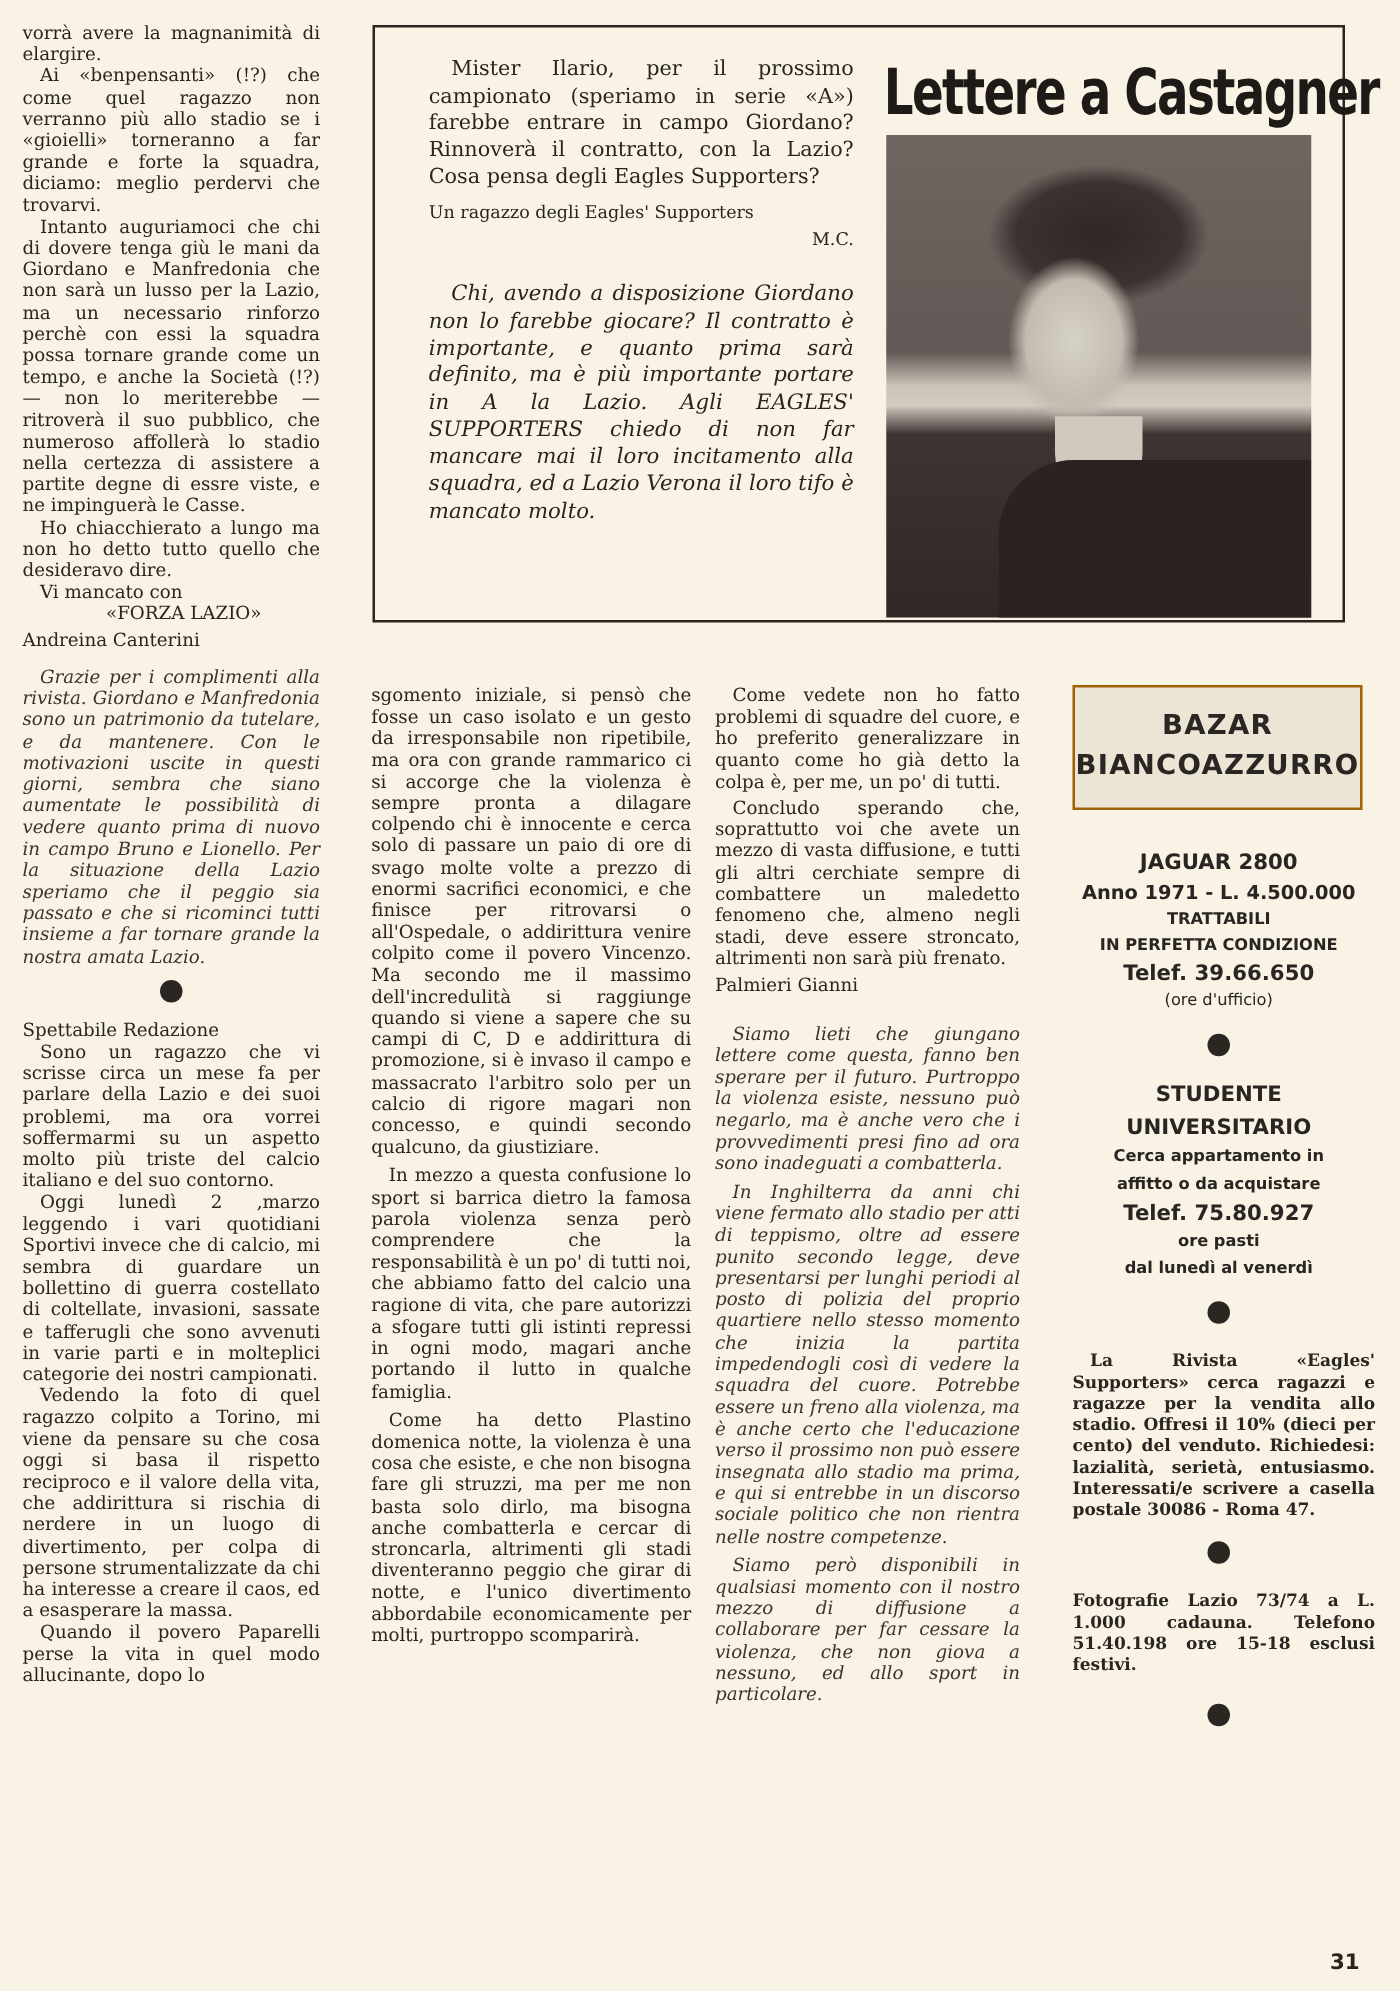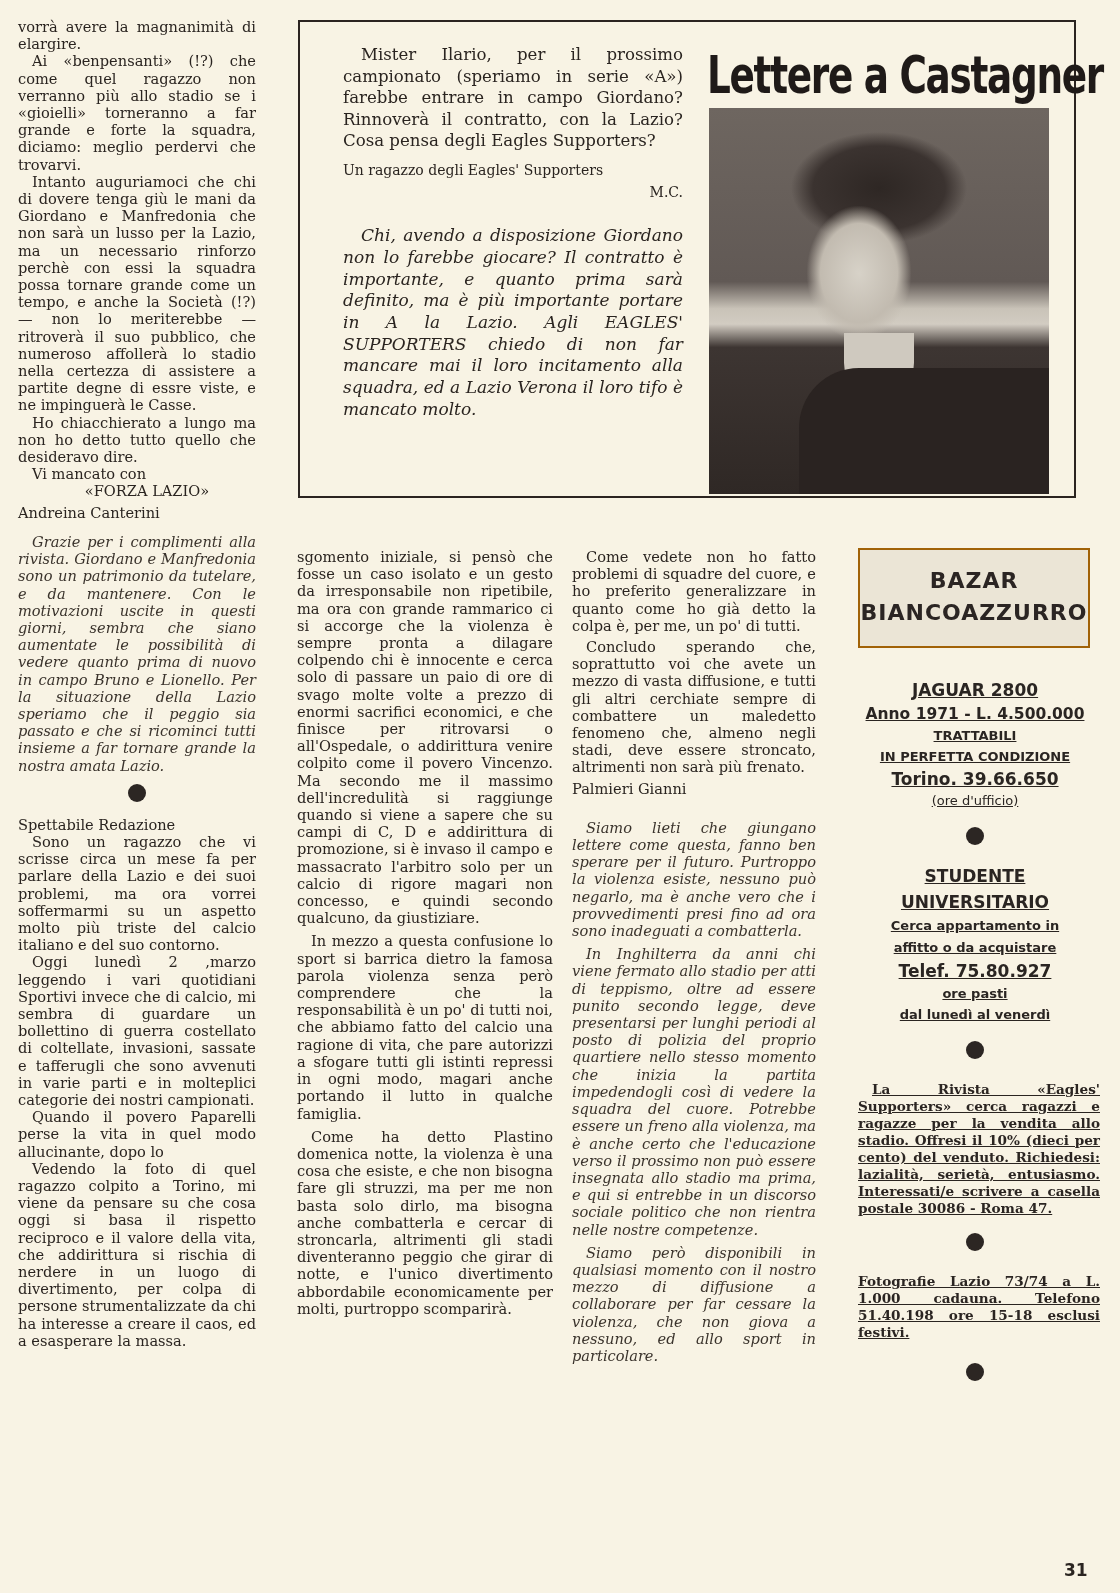--- a/index.html
+++ b/index.html
@@ -54,21 +54,21 @@
   #photo .neck { position:absolute; left: 135px; top: 225px; width: 70px; height: 65px; background:#cfc9bf; border-radius: 0 0 40px 40px; }
 
   
   #bazar-title {
     position: absolute; left: 858px; top: 548px; width: 232px; height: 100px;
     border: 2px solid #a16207; box-sizing: border-box; background: #ebe5d6;
     font-family: "DejaVu Sans", "Liberation Sans", sans-serif; font-weight: bold;
     text-align: center; color: #2b2523; font-size: 22px; line-height: 32px; padding-top: 15px;
     letter-spacing: 1px;
   }
-  #bazar-col { position: absolute; left: 850px; top: 678px; width: 250px; text-decoration: underline; }
+  #bazar-col { position: absolute; left: 850px; top: 678px; width: 250px; }
   .ad-sans { font-family: "DejaVu Sans", "Liberation Sans", sans-serif; font-weight: bold; text-align: center; color: #2a2522; }
   .ad-sans .l1 { font-size: 17px; line-height: 25px; }
   .ad-sans .l2 { font-size: 15.5px; line-height: 22px; }
   .ad-sans .l3 { font-size: 13px; line-height: 21px; }
   .ad-sans .l4 { font-size: 17px; line-height: 24px; }
   .ad-sans .l5 { font-size: 13px; line-height: 20px; font-weight: normal; }
   .ad-sans .l6 { font-size: 17px; line-height: 26px; }
   .ad-sans .l7 { font-size: 13px; line-height: 22px; }
   .ad-serif { font-family: "DejaVu Serif", "Liberation Serif", serif; font-weight: bold; font-size: 13.6px; line-height: 17px; text-align: justify; color: #2b2522; padding-left: 8px; }
   .ad-serif p { margin: 0; text-indent: 14px; }
@@ -88,22 +88,22 @@
   <p>Intanto auguriamoci che chi di dovere tenga giù le mani da Giordano e Manfredonia che non sarà un lusso per la Lazio, ma un necessario rinforzo perchè con essi la squadra possa tornare grande come un tempo, e anche la Società (!?) — non lo meriterebbe — ritroverà il suo pubblico, che numeroso affollerà lo stadio nella certezza di assistere a partite degne di essre viste, e ne impinguerà le Casse.</p>
   <p>Ho chiacchierato a lungo ma non ho detto tutto quello che desideravo dire.</p>
   <p>Vi mancato con</p>
   <p class="center" style="padding-left:20px;">«FORZA LAZIO»</p>
   <p class="sig">Andreina Canterini</p>
   <p class="it gap" style="margin-top:12px;">Grazie per i complimenti alla rivista. Giordano e Manfredonia sono un patrimonio da tutelare, e da mantenere. Con le motivazioni uscite in questi giorni, sembra che siano aumentate le possibilità di vedere quanto prima di nuovo in campo Bruno e Lionello. Per la situazione della Lazio speriamo che il peggio sia passato e che si ricominci tutti insieme a far tornare grande la nostra amata Lazio.</p>
   <div class="bullet-dot"></div>
   <p class="noindent">Spettabile Redazione</p>
   <p>Sono un ragazzo che vi scrisse circa un mese fa per parlare della Lazio e dei suoi problemi, ma ora vorrei soffermarmi su un aspetto molto più triste del calcio italiano e del suo contorno.</p>
   <p>Oggi lunedì 2 ,marzo leggendo i vari quotidiani Sportivi invece che di calcio, mi sembra di guardare un bollettino di guerra costellato di coltellate, invasioni, sassate e tafferugli che sono avvenuti in varie parti e in molteplici categorie dei nostri campionati.</p>
+  <p>Vedendo la foto di quel ragazzo colpito a Torino, mi viene da pensare su che cosa oggi si basa il rispetto reciproco e il valore della vita, che addirittura si rischia di nerdere in un luogo di divertimento, per colpa di persone strumentalizzate da chi ha interesse a creare il caos, ed a esasperare la massa.</p>
   <p>Quando il povero Paparelli perse la vita in quel modo allucinante, dopo lo</p>
-  <p>Vedendo la foto di quel ragazzo colpito a Torino, mi viene da pensare su che cosa oggi si basa il rispetto reciproco e il valore della vita, che addirittura si rischia di nerdere in un luogo di divertimento, per colpa di persone strumentalizzate da chi ha interesse a creare il caos, ed a esasperare la massa.</p>
 </div>
 
 <div id="feature-box"></div>
 <div id="feature-text">
   <p>Mister Ilario, per il prossimo campionato (speriamo in serie «A») farebbe entrare in campo Giordano? Rinnoverà il contratto, con la Lazio? Cosa pensa degli Eagles Supporters?</p>
   <p class="sig2">Un ragazzo degli Eagles' Supporters</p>
   <div class="sig2r">M.C.</div>
   <p class="answer">Chi, avendo a disposizione Giordano non lo farebbe giocare? Il contratto è importante, e quanto prima sarà definito, ma è più importante portare in A la Lazio. Agli EAGLES' SUPPORTERS chiedo di non far mancare mai il loro incitamento alla squadra, ed a Lazio Verona il loro tifo è mancato molto.</p>
 </div>
 <div id="headline">Lettere a Castagner</div>
@@ -131,21 +131,21 @@
   <div>BAZAR</div>
   <div>BIANCOAZZURRO</div>
 </div>
 
 <div id="bazar-col">
   <div class="ad-sans">
     <div class="l1">JAGUAR 2800</div>
     <div class="l2">Anno 1971 - L. 4.500.000</div>
     <div class="l3">TRATTABILI</div>
     <div class="l3">IN PERFETTA CONDIZIONE</div>
-    <div class="l4">Torino. 39.66.650</div>
+    <div class="l4">Telef. 39.66.650</div>
     <div class="l5">(ore d'ufficio)</div>
   </div>
   <div class="bullet-dot" style="margin:16px auto 18px auto;"></div>
   <div class="ad-sans">
     <div class="l6">STUDENTE</div>
     <div class="l6">UNIVERSITARIO</div>
     <div class="l7">Cerca appartamento in</div>
     <div class="l7">affitto o da acquistare</div>
     <div class="l4">Telef. 75.80.927</div>
     <div class="l3">ore pasti</div>

